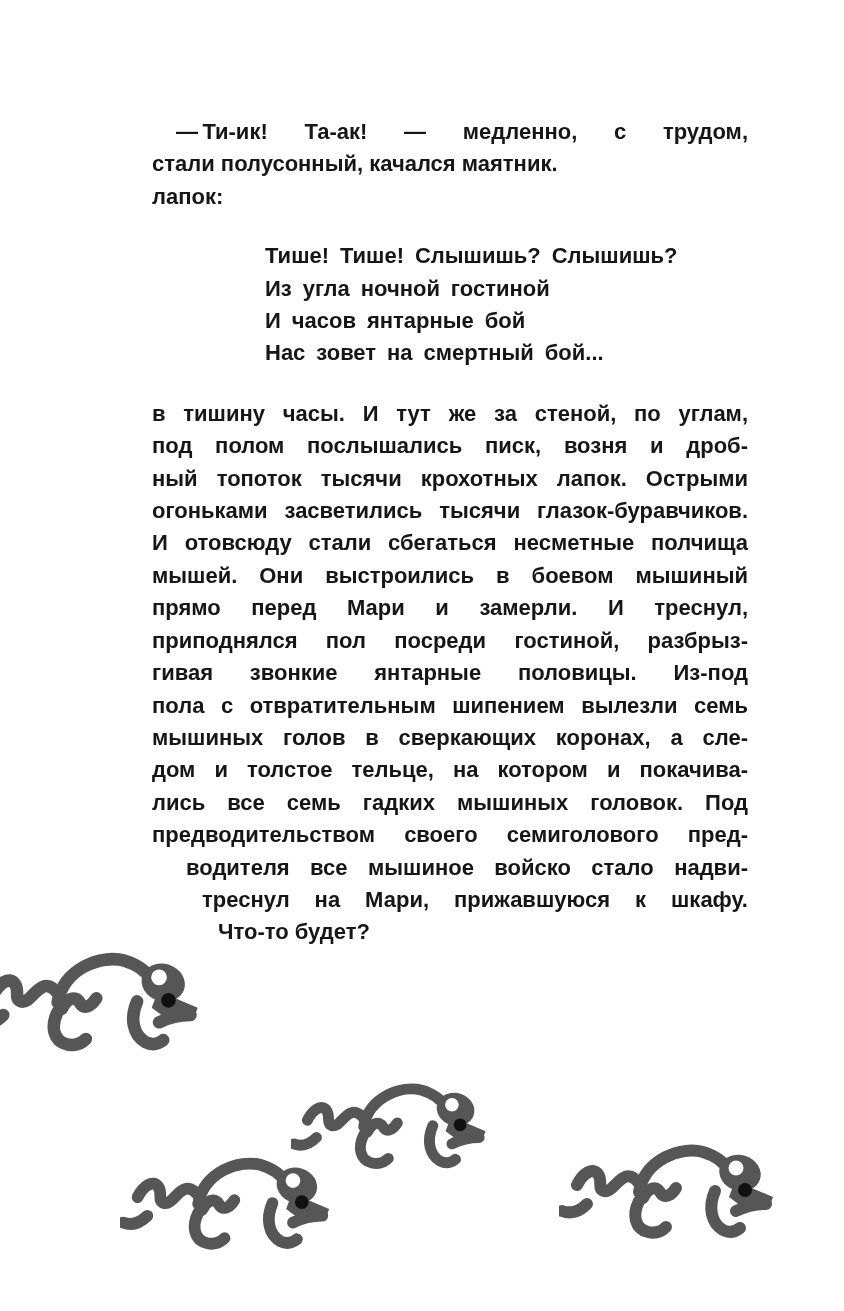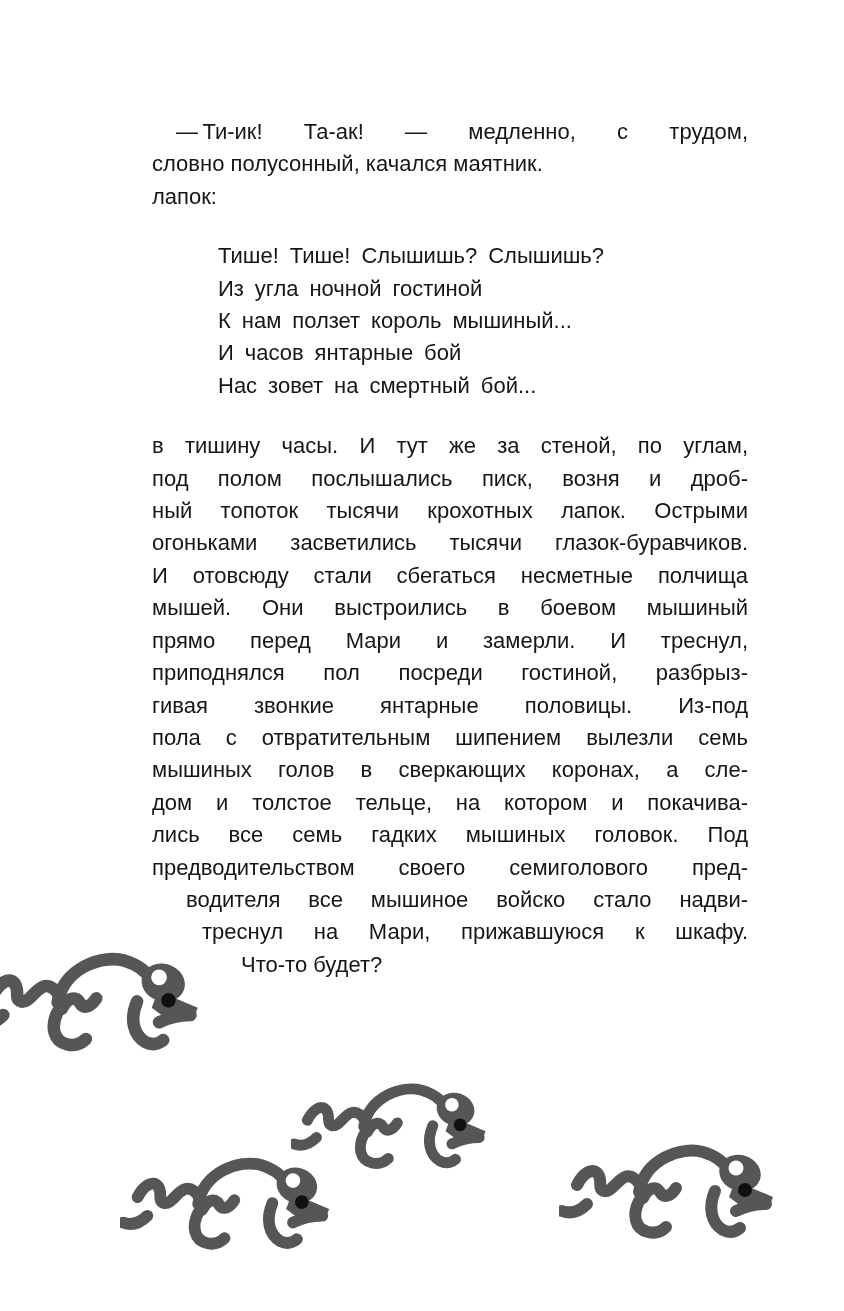--- a/index.html
+++ b/index.html
@@ -13,20 +13,21 @@
     background:#fff;
     font-family:"Liberation Sans","DejaVu Sans",sans-serif;
   }
   .page{
     position:relative;
     width:844px;
     height:1311px;
     background:var(--bg);
     overflow:hidden;
     color:var(--text);
+    font-weight:bold;
   }
   .text-block{
     position:absolute;
     left:152px;
     top:116px;
     width:596px;
     font-size:22px;
     line-height:32.4px;
     color:var(--text);
   }
@@ -37,28 +38,29 @@
     text-justify:inter-word;
     white-space:normal;
   }
   .ln.left{
     text-align:left;
     text-align-last:left;
   }
   .ind{ text-indent:24px; }
   .m16{ margin-left:34px; }
   .m17{ margin-left:50px; }
-  .m18{ margin-left:89px; }
+  .m18{ margin-left:66px; }
   .poem{
     margin:27px 0 28px 66px;
     word-spacing:0.22em;
   }
   .poem .ln{
     text-align:center;
     text-align-last:left;
+    margin-left:47px;
   }
   .gap-before{ margin-top:28px; }
   
   .mouse{ position:absolute; }
   .mouse1{ left:-26px;  top:951px;  width:230px; height:105px; }
   .mouse2{ left:291px;  top:1082px; width:200px; height:91px;  }
   .mouse3{ left:120px;  top:1156px; width:215px; height:98px;  }
   .mouse4{ left:559px;  top:1143px; width:220px; height:100px; }
   .ms{ fill:none; stroke:var(--mouse); stroke-width:12; stroke-linecap:round; }
   .mf{ fill:var(--mouse); }
@@ -86,31 +88,30 @@
         <path class="mf" d="M176,38 L214,54 L211,62 L186,66 L170,54 Z"></path>
         <circle class="my" cx="186" cy="47" r="7"></circle>
       </g>
     </defs>
   </svg>
 
   <div class="text-block">
 
     <div>
       <p class="ln ind">— Ти-ик! Та-ак! — медленно, с трудом,</p>
-      <p class="ln left">словно полусонный, качался маятник.</p>
+      <p class="ln left">стали полусонный, качался маятник.</p>
     </div>
 
     <div>
       <p class="ln left">лапок:</p>
     </div>
 
     <div class="poem">
       <p class="ln">Тише! Тише! Слышишь? Слышишь?</p>
       <p class="ln">Из угла ночной гостиной</p>
-      <p class="ln">К нам ползет король мышиный...</p>
       <p class="ln">И часов янтарные бой</p>
       <p class="ln">Нас зовет на смертный бой...</p>
     </div>
 
     <div class="gap-before">
       <p class="ln">в тишину часы. И тут же за стеной, по углам,</p>
       <p class="ln">под полом послышались писк, возня и дроб-</p>
       <p class="ln">ный топоток тысячи крохотных лапок. Острыми</p>
       <p class="ln">огоньками засветились тысячи глазок-буравчиков.</p>
       <p class="ln">И отовсюду стали сбегаться несметные полчища</p>

